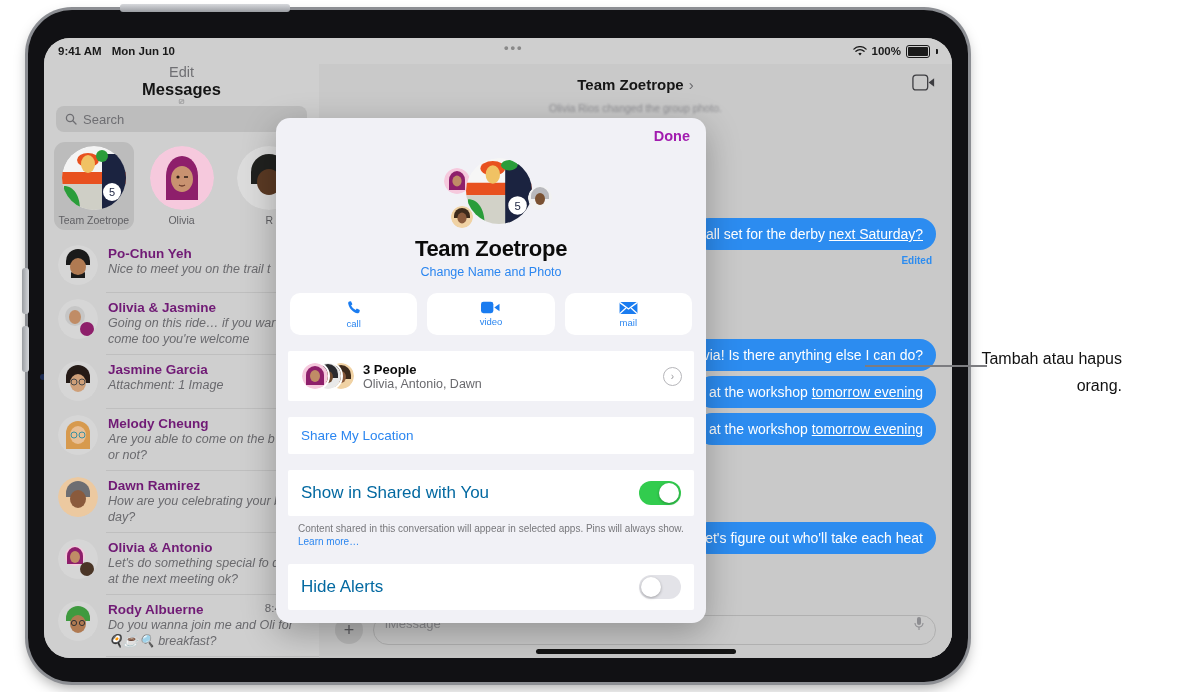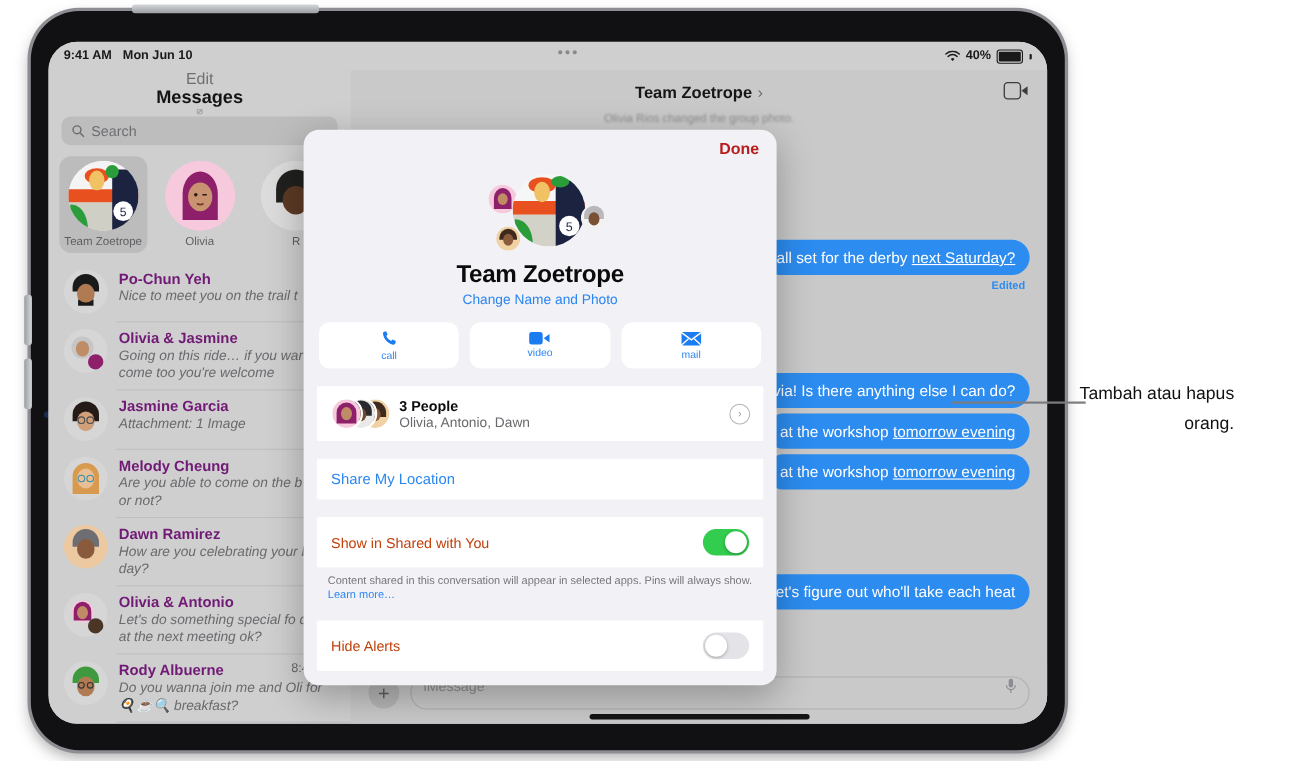--- a/index.html
+++ b/index.html
@@ -85,21 +85,21 @@
         justify-content:center;color:#5c5c60;font-size:18px;}
   .imsg{flex:1;height:28px;border:1.4px solid #b0b0b0;border-radius:15px;display:flex;align-items:flex-start;
         justify-content:space-between;padding:0 11px;color:#8d8d91;font-size:13px;}
   .homebar{position:absolute;left:50%;transform:translateX(-50%);bottom:4px;width:200px;height:5px;
            border-radius:3px;background:#141414;}
 
   
   .sheet{position:absolute;left:232px;top:80px;width:430px;height:505px;background:#f1f1f6;
          border-radius:14px;box-shadow:0 10px 34px rgba(0,0,0,.28);overflow:hidden;}
   .sheet-top{height:36px;display:flex;align-items:center;justify-content:flex-end;padding-right:16px;}
-  .done{color:#b91c1c;font-size:14.5px;font-weight:bold;}
+  .done{color:#a21caf;font-size:14.5px;font-weight:bold;}
   .grp{display:flex;flex-direction:column;align-items:center;margin-top:4px;}
   .grp-av{position:relative;width:122px;height:82px;}
   .gmain{position:absolute;left:36px;top:0;width:66px;height:66px;border-radius:50%;overflow:hidden;}
   .gsm{position:absolute;border-radius:50%;overflow:hidden;}
   .gs1{left:14px;top:10px;width:26px;height:26px;}
   .gs2{left:98px;top:28px;width:24px;height:24px;}
   .gs3{left:21px;top:48px;width:22px;height:22px;}
   .grp-name{font-size:22px;font-weight:bold;color:#0b0b0b;margin-top:-4px;letter-spacing:-.3px;}
   .grp-sub{font-size:12.5px;color:#2b86f0;margin-top:3px;}
 
@@ -112,21 +112,21 @@
   .people{display:flex;align-items:center;gap:11px;padding:9px 12px;}
   .people-av{position:relative;width:52px;height:32px;flex:0 0 52px;}
   .pa{position:absolute;width:30px;height:30px;border-radius:50%;overflow:hidden;border:2px solid #fff;box-sizing:border-box;}
   .pa1{left:0;top:1px;} .pa2{left:13px;top:1px;} .pa3{left:26px;top:1px;}
   .people-t1{font-size:13px;font-weight:bold;color:#0b0b0b;}
   .people-t2{font-size:12.5px;color:#6a6a6e;}
   .circ-chev{margin-left:auto;width:17px;height:17px;border-radius:50%;border:1.2px solid #b6b6ba;
              display:flex;align-items:center;justify-content:center;color:#9a9a9e;font-size:10px;}
   .linkrow{padding:11px 13px;font-size:13.5px;color:#2b86f0;}
   .togrow{display:flex;align-items:center;justify-content:space-between;padding:11px 13px;}
-  .togrow .tl{font-size:13px;color:#c2410c;}
+  .togrow .tl{font-size:17px;color:#0369a1;}
   .toggle{width:42px;height:24px;border-radius:12px;position:relative;}
   .toggle.on{background:#32cc4e;}
   .toggle.off{background:#e3e3e8;}
   .knob{position:absolute;top:2px;width:20px;height:20px;border-radius:50%;background:#fff;
         box-shadow:0 1px 3px rgba(0,0,0,.3);}
   .toggle.on .knob{right:2px;} .toggle.off .knob{left:2px;}
   .footnote{font-size:10px;color:#77777b;line-height:13px;margin:6px 20px 0 22px;}
   .footnote a{color:#2b86f0;text-decoration:none;}
 
   
@@ -150,21 +150,21 @@
         <span>9:41 AM</span>
         <span>Mon Jun 10</span>
       </div>
       <div class="sb-center">•••</div>
       <div class="sb-right">
         <svg width="14" height="11" viewBox="0 0 14 11">
           <path d="M7 9.4 5.3 7.6a2.4 2.4 0 0 1 3.4 0z" fill="#1a1a1a"></path>
           <path d="M2.9 5.3a5.8 5.8 0 0 1 8.2 0" stroke="#1a1a1a" stroke-width="1.3" fill="none" stroke-linecap="round"></path>
           <path d="M.9 3.1a8.7 8.7 0 0 1 12.2 0" stroke="#1a1a1a" stroke-width="1.3" fill="none" stroke-linecap="round"></path>
         </svg>
-        <span>40%</span>
+        <span>100%</span>
         <span class="batt"></span>
         <span class="batt-cap"></span>
       </div>
     </div>
 
     <div class="sidebar">
       <div class="sb-nav">
         <div class="sb-edit">Edit</div>
         <div class="sb-title">Messages</div>
         <svg width="19" height="19" viewBox="0 0 20 20">

